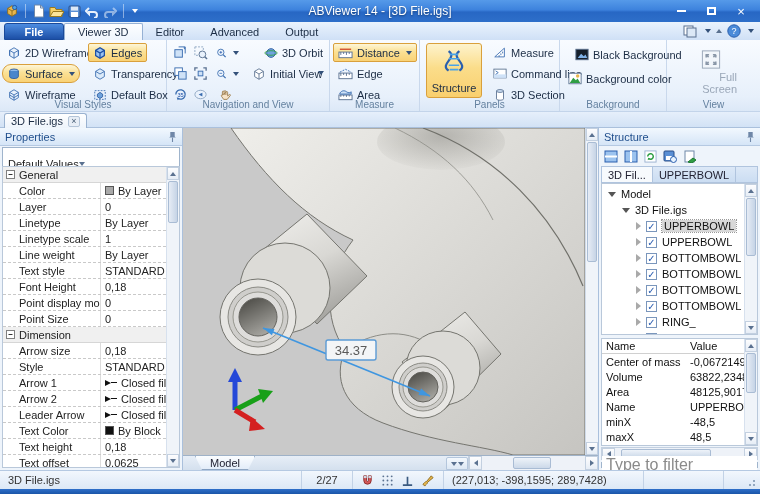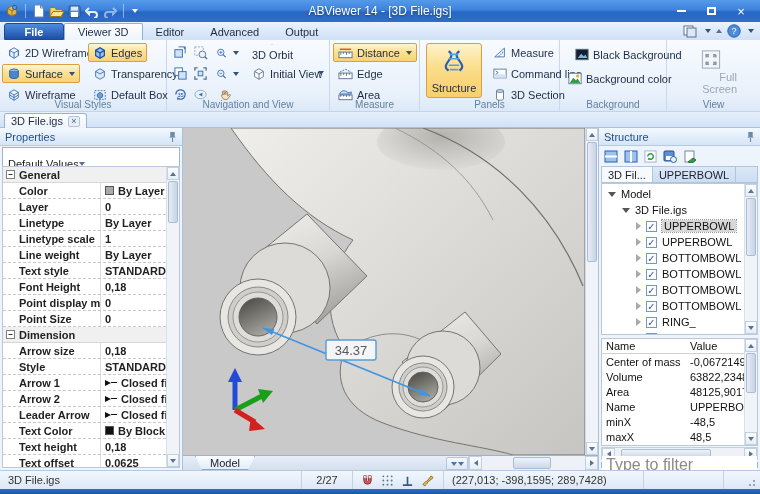--- a/index.html
+++ b/index.html
@@ -59,21 +59,21 @@
   .sbthumb{position:absolute;left:1px;right:1px;background:linear-gradient(90deg,#e6ecf5,#c6d4e6);border:1px solid #a9bcd4;border-radius:2px;}
   .tri-up{width:0;height:0;border-left:3px solid transparent;border-right:3px solid transparent;border-bottom:4px solid #5a7190;}
   .tri-dn{width:0;height:0;border-left:3px solid transparent;border-right:3px solid transparent;border-top:4px solid #5a7190;}
   .tri-lf{width:0;height:0;border-top:3px solid transparent;border-bottom:3px solid transparent;border-right:4px solid #5a7190;}
   .tri-rt{width:0;height:0;border-top:3px solid transparent;border-bottom:3px solid transparent;border-left:4px solid #5a7190;}
 
   
   .propspanel{position:absolute;top:128px;left:0;width:183px;bottom:24px;background:#eef4fb;border-right:1px solid #aac0dc;}
   .preset{position:absolute;top:19px;left:2px;right:2px;height:31px;background:#fff;border:1px solid #9fb4cc;
     display:flex;align-items:center;padding:16px 5px;color:#222;}
-  .pgrid{position:absolute;top:38px;left:2px;right:2px;bottom:2px;background:#fff;border:1px solid #b9c8da;overflow:hidden;font-weight:bold;}
+  .pgrid{position:absolute;top:38px;left:2px;right:2px;bottom:2px;background:#fff;border:1px solid #b9c8da;overflow:hidden;}
   .pgrid-inner{position:absolute;top:0;left:0;right:13px;bottom:0;}
   .psec{height:16px;background:#f0f0f0;border-bottom:1px solid #d6d6d6;display:flex;align-items:center;gap:4px;padding-left:3px;color:#222;}
   .prow{height:16px;display:flex;align-items:stretch;border-bottom:1px dashed #c9c9c9;background:#fff;}
   .prow .lbl{width:98px;padding-left:16px;border-right:1px solid #dcdcdc;display:flex;align-items:center;color:#222;overflow:hidden;white-space:nowrap;}
   .prow .val{flex:1;padding-left:4px;display:flex;align-items:center;gap:4px;color:#222;overflow:hidden;white-space:nowrap;}
   .swatch{width:9px;height:9px;border:1px solid #555;flex:0 0 auto;}
   .swatch.gray{background:#a9a9a9;} .swatch.black{background:#111;}
   .arrowglyph{display:flex;align-items:center;flex:0 0 auto;}
   .arrowglyph .line{width:6px;height:1px;background:#111;}
   .arrowglyph .head{width:0;height:0;border-top:3px solid transparent;border-bottom:3px solid transparent;border-left:6px solid #111;}
@@ -196,21 +196,21 @@
 <div class="ribbon">
 
   <div class="group" style="left:0;width:167px;">
     <div class="rbtn" style="left:2px;top:3px;">
       <svg width="14" height="14" viewBox="0 0 16 16">
           <path d="M3 5 8 2l5 3v6l-5 3-5-3z" fill="#eaf2fc" stroke="#3a6db0"></path>
           <path d="M3 5l5 3 5-3M8 8v6M3 5v6M13 5v6" stroke="#3a6db0" fill="none"></path>
         </svg>
       <span>2D Wireframe</span>
     </div>
-    <div class="rbtn hl" style="left:2px;top:24px;">
+    <div class="rbtn hl" style="left:2px;top:24px;border-radius:9px;">
       <svg width="14" height="14" viewBox="0 0 16 16">
           <ellipse cx="8" cy="4.5" rx="5" ry="2.2" fill="#8db9ec" stroke="#2d5c9e"></ellipse>
           <path d="M3 4.5v6.5c0 1.2 2.2 2.2 5 2.2s5-1 5-2.2V4.5" fill="#4a86cc" stroke="#2d5c9e"></path>
         </svg>
       <span>Surface</span>
       <span class="caret"></span>
     </div>
     <div class="rbtn" style="left:2px;top:45px;">
       <svg width="14" height="14" viewBox="0 0 16 16">
           <path d="M3 5 8 2l5 3v6l-5 3-5-3z" fill="none" stroke="#3a6db0"></path>
@@ -296,21 +296,21 @@
           <path d="M10.4 10.4 14 14" stroke="#3a6db0" stroke-width="1.8"></path>
           <path d="M5 7h4" stroke="#1c4fa6"></path>
         </svg>
       <span class="caret"></span>
     </div>
     <div class="iconbtn" style="left:48px;top:45px;">
         <svg width="14" height="14" viewBox="0 0 16 16">
           <path d="M5 8V4.5a1 1 0 0 1 2 0V8m0-4a1 1 0 0 1 2 0v4m0-3a1 1 0 0 1 2 0v4l2-1.5c.8-.5 1.6.4 1 1.2L10.5 13H6.5L4 9.5C3.3 8.6 4.3 7.6 5 8z" fill="#f6e3c8" stroke="#9a7a4a"></path>
         </svg>
       </div>
-    <div class="rbtn" style="left:80px;top:3px;flex-direction:column;">
+    <div class="rbtn" style="left:92px;top:3px;">
       <svg width="14" height="14" viewBox="0 0 16 16">
           <circle cx="8" cy="8" r="5" fill="#6fa3dd" stroke="#2d5c9e"></circle>
           <ellipse cx="8" cy="8" rx="7" ry="2.6" fill="none" stroke="#2f9e44"></ellipse>
         </svg>
       <span>3D Orbit</span>
     </div>
     <div class="rbtn" style="left:80px;top:24px;">
       <svg width="14" height="14" viewBox="0 0 16 16">
           <path d="M3 5 8 2l5 3v6l-5 3-5-3z" fill="#fff" stroke="#5a7190"></path>
           <path d="M3 5l5 3 5-3M8 8v6" stroke="#5a7190" fill="none"></path>

